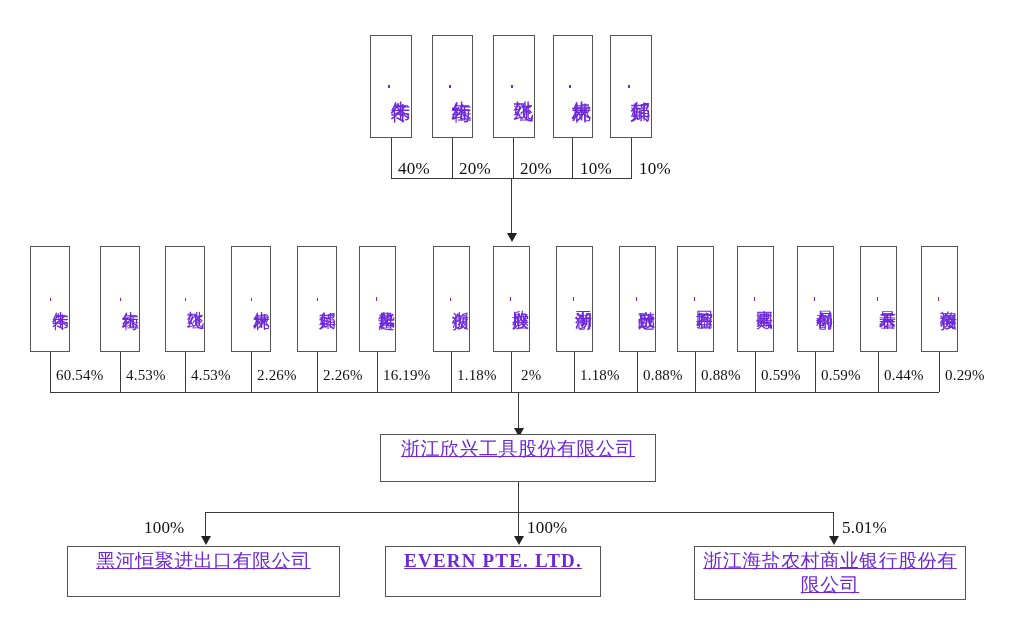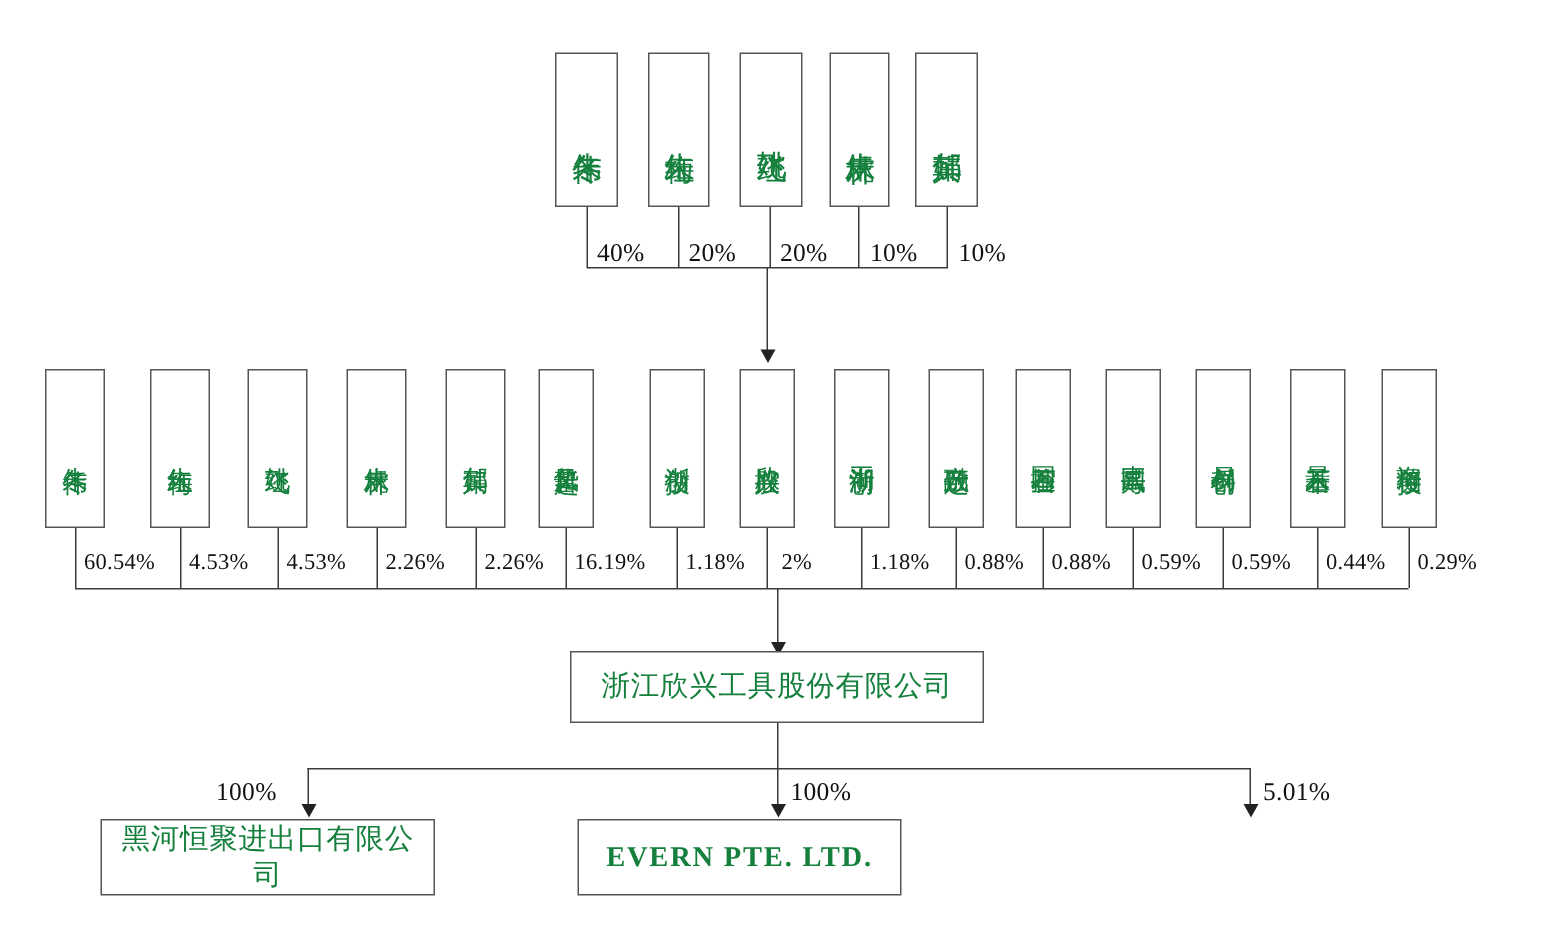--- a/index.html
+++ b/index.html
@@ -19,24 +19,24 @@
     overflow: hidden;
   }
 
   
   .node {
     position: absolute;
     box-sizing: border-box;
     border: 1px solid #555555;
     background: #ffffff;
     display: flex;
-    align-items: center;
     justify-content: center;
     text-align: center;
-    color: #15803d;
+    color: #6d28d9;
+    text-decoration: underline;
   }
 
   
   .vnode {
     writing-mode: vertical-rl;
     text-orientation: upright;
     letter-spacing: 1px;
     line-height: 1.0;
   }
   .vnode .vtxt {
@@ -226,22 +226,25 @@
   <div class="vline" style="left:518px; top:512px; height:26px;"></div>
   <div class="arrow" style="left:514px; top:536px;"></div>
 
   <div class="vline" style="left:833px; top:512px; height:26px;"></div>
   <div class="arrow" style="left:829px; top:536px;"></div>
 
   <div class="pct big" style="left:144px; top:518px;">100%</div>
   <div class="pct big" style="left:527px; top:518px;">100%</div>
   <div class="pct big" style="left:842px; top:518px;">5.01%</div>
 
-  <div class="node hnode" style="left:67px; top:546px; width:223px; height:51px;">
+  <div class="node hnode" style="left:67px; top:546px; width:273px; height:51px;">
     <span>黑河恒聚进出口有限公司</span>
   </div>
 
   <div class="node hnode latin" style="left:385px; top:546px; width:216px; height:51px;">
     <span>EVERN PTE. LTD.</span>
   </div>
 
+  <div class="node hnode" style="left:694px; top:546px; width:272px; height:54px;">
+    <span>浙江海盐农村商业银行股份有限公司</span>
+  </div>
 
 </div>
 
 </body></html>

